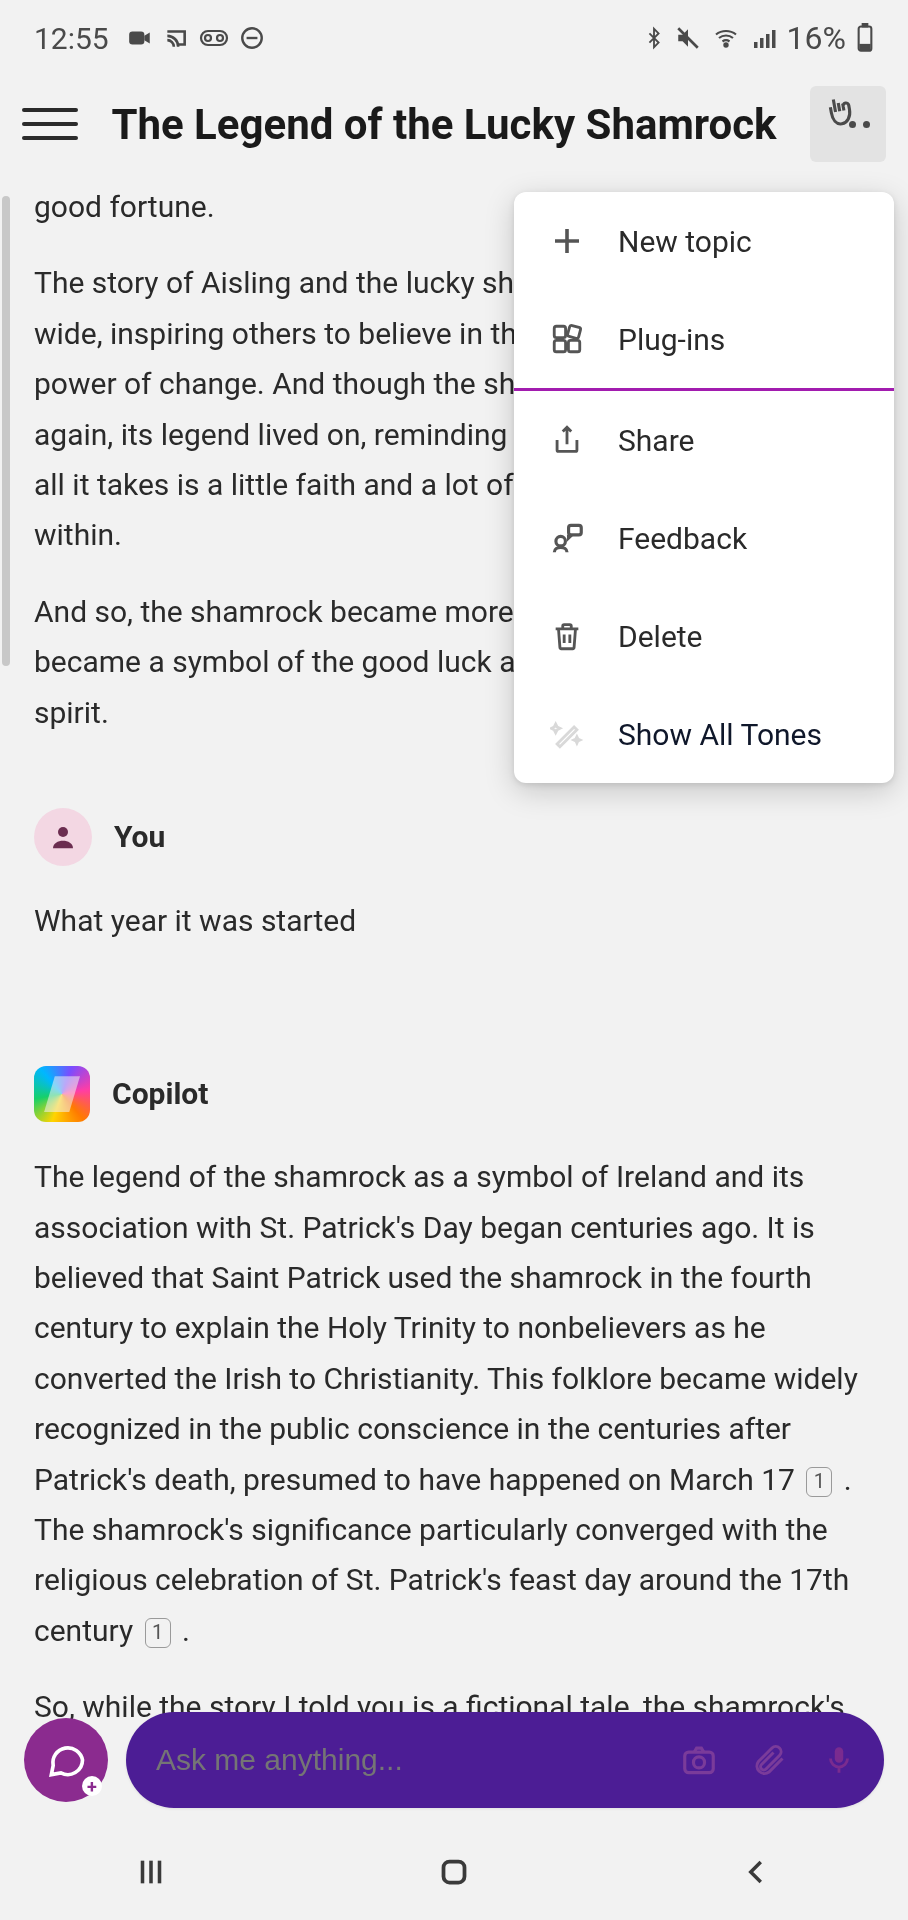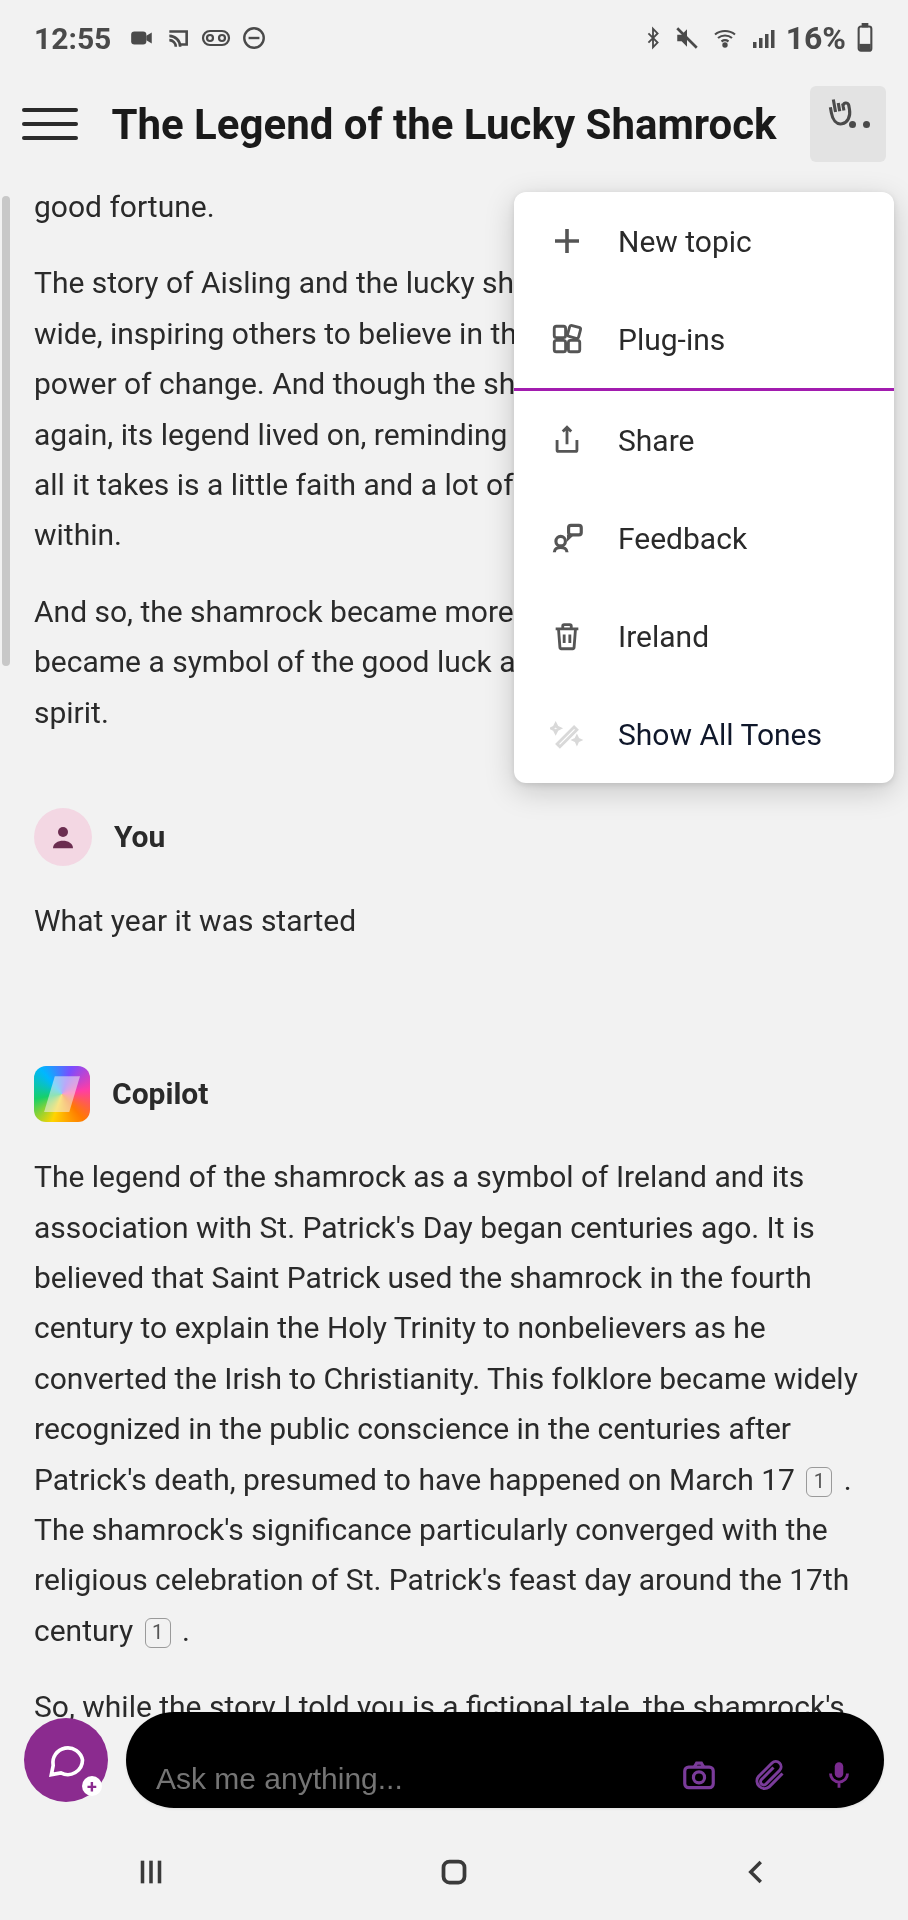--- a/index.html
+++ b/index.html
@@ -14,21 +14,21 @@
 
   
   .status-bar {
     height: 76px;
     display: flex;
     align-items: center;
     justify-content: space-between;
     padding: 0 34px;
     font-size: 28px;
     color: #4a4a4a;
-    font-weight: 700;
+    font-weight: 400;
   }
   .status-left, .status-right { display: flex; align-items: center; gap: 10px; }
   .status-left .time { font-size: 30px; margin-right: 8px;}
   .status-icon { display:inline-flex; align-items:center; justify-content:center; }
 
   
   .app-header {
     height: 96px;
     display: flex;
     align-items: center;
@@ -160,24 +160,24 @@
     background:#fff;
     border-radius:50%;
     color:#8b2b8f;
     font-size:18px;
     display:flex;align-items:center;justify-content:center;
     font-weight:700;
   }
   .input-pill {
     flex:1;
     height:96px;
-    background:#000000;
+    background:#4c1d95;
     border-radius:48px;
-    display:flex; align-items:flex-end;
-    padding: 0 24px 12px 30px;
+    display:flex; align-items:center;
+    padding: 0 24px 0 30px;
     box-shadow: 0 1px 3px rgba(0,0,0,0.08);
   }
   .input-pill input {
     flex:1;
     border:none; outline:none;
     font-size:30px;
     color:#888;
     background:transparent;
   }
   .input-icons { display:flex; align-items:center; gap:28px; }
@@ -365,21 +365,21 @@
         </svg>
     </span>
     <span>Feedback</span>
   </div>
   <div class="menu-item">
     <span class="menu-icon">
       <svg width="34" height="34" viewBox="0 0 24 24" fill="none" stroke="#555" stroke-width="2">
           <path d="M4 7h16M9 7V5a1 1 0 011-1h4a1 1 0 011 1v2M6 7l1 13a1 1 0 001 1h8a1 1 0 001-1l1-13M10 11v6M14 11v6"></path>
         </svg>
     </span>
-    <span>Ireland</span>
+    <span>Delete</span>
   </div>
   <div class="menu-item disabled">
     <span class="menu-icon">
       <svg width="34" height="34" viewBox="0 0 24 24" fill="none" stroke="#d9d9d9" stroke-width="2">
           <path d="M5 19L17 7l2 2L7 21l-2-2zM4 5l1 2 2 1-2 1-1 2-1-2-2-1 2-1 1-2zM19 14l.7 1.5 1.5.7-1.5.7-.7 1.5-.7-1.5-1.5-.7 1.5-.7.7-1.5z"></path>
         </svg>
     </span>
     <span>Show All Tones</span>
   </div>
 </div>

